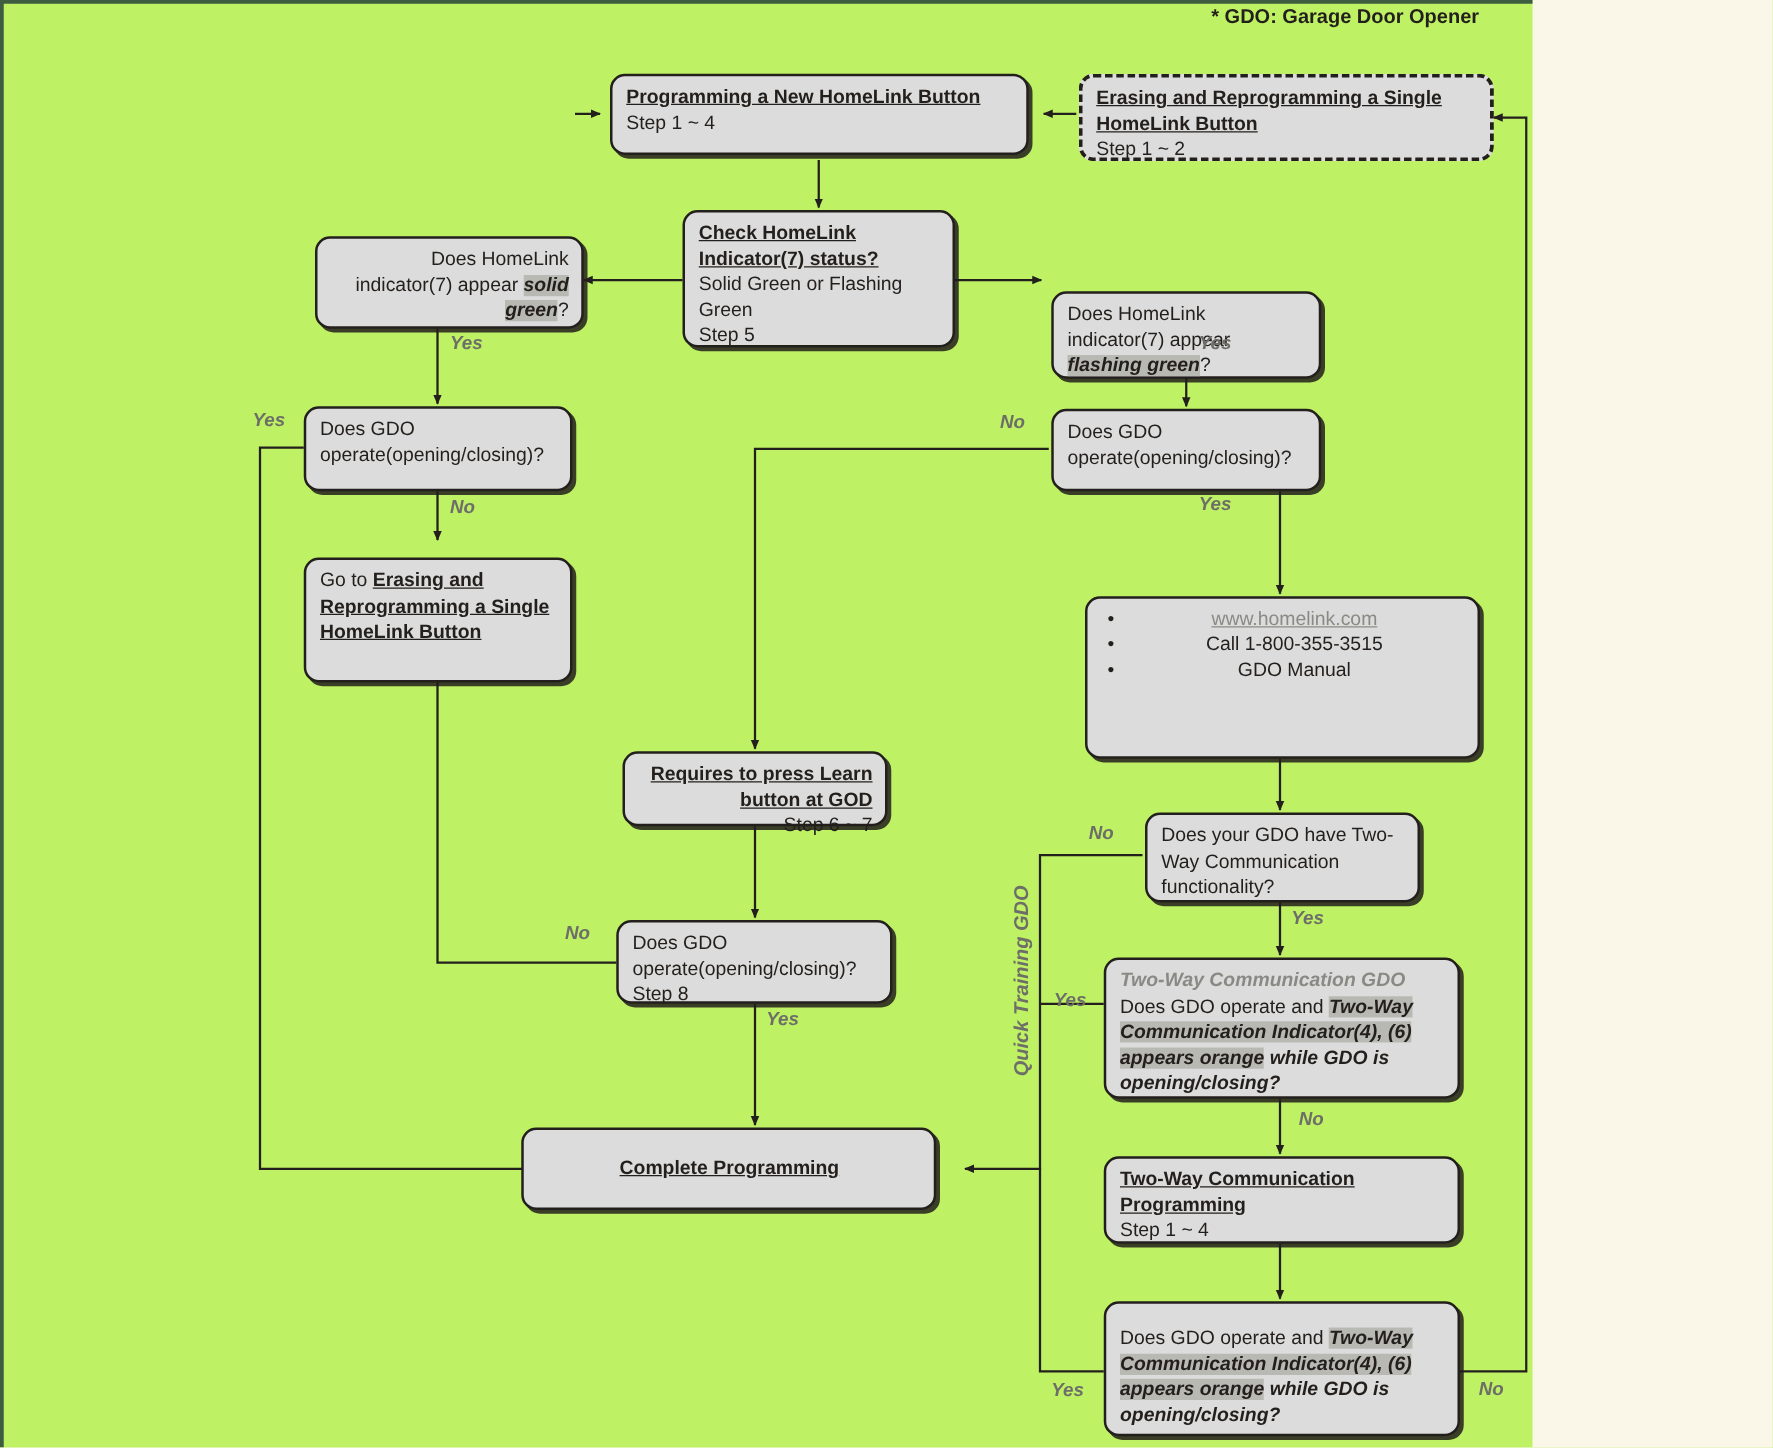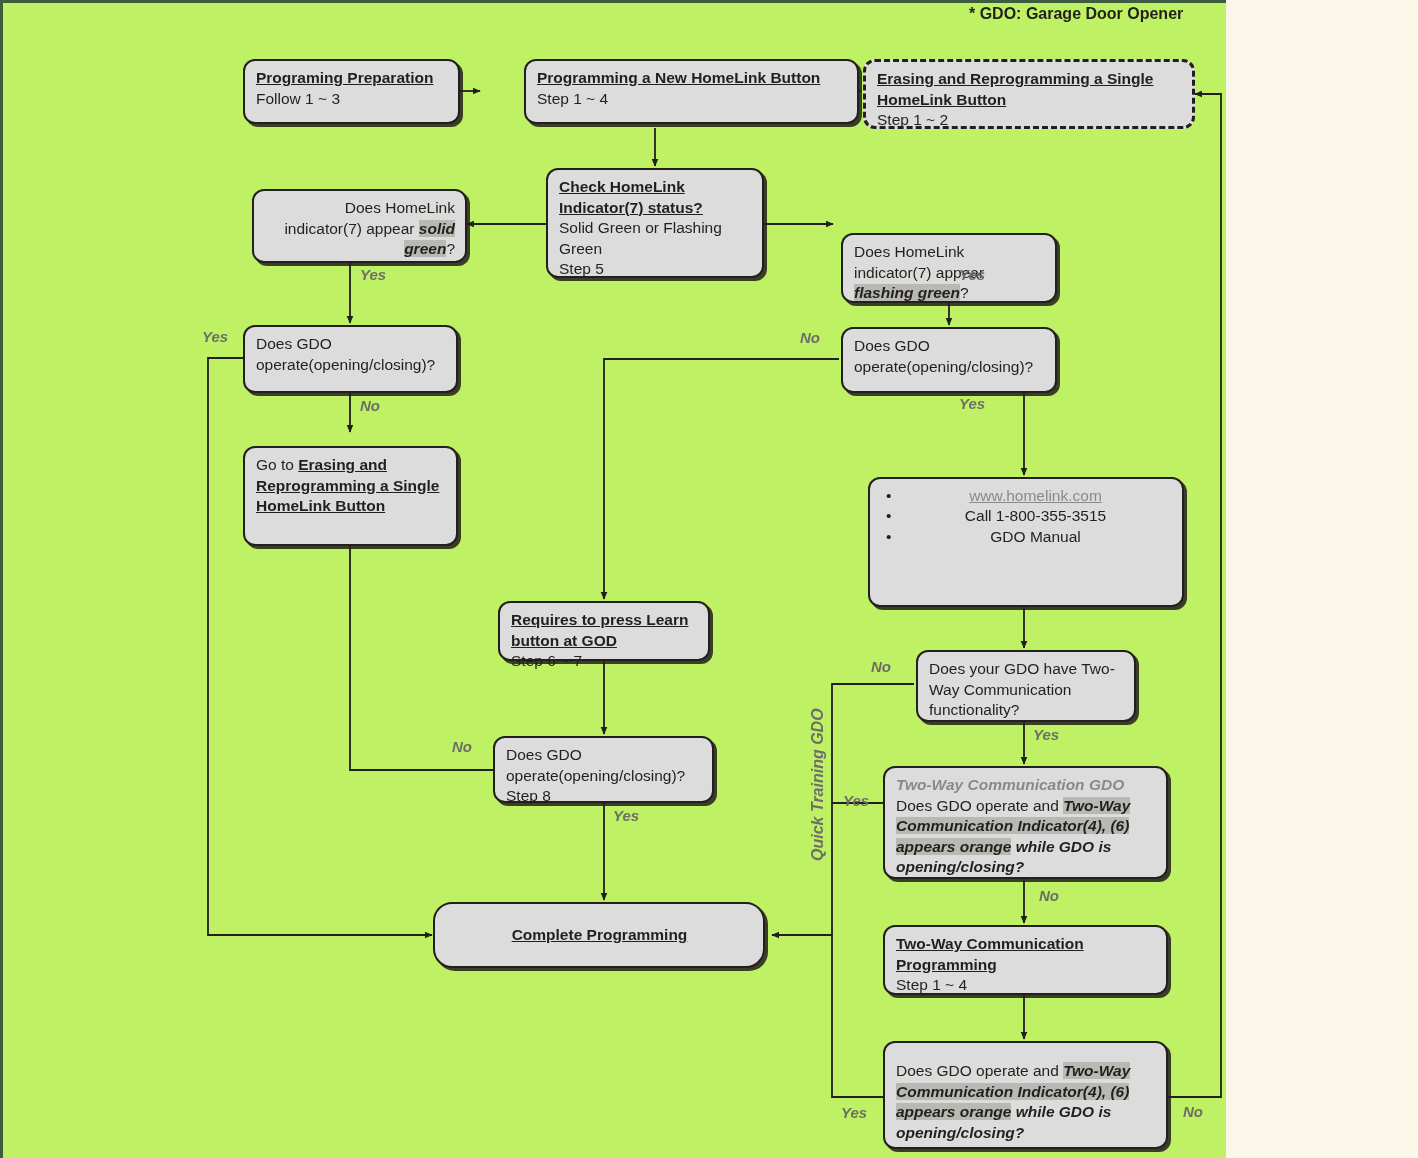--- a/index.html
+++ b/index.html
@@ -169,26 +169,22 @@
       <path d="M911,681 L829,681 L829,932 L769,932" marker-end="url(#ah)"></path>
 
       <path d="M880,800 L829,800"></path>
 
       <path d="M880,1094 L829,1094 L829,932"></path>
 
       <path d="M1164,1094 L1218,1094 L1218,91 L1192,91" marker-end="url(#ah)"></path>
     </g>
   </svg>
 
-  <div class="node" style="left:240px; top:56px; width:217px; height:65px;">
-    <span class="hd">Programing Preparation</span>
-    <span class="sub">Follow 1 ~ 3</span>
-  </div>
-
-  <div class="node" style="left:485px; top:56px; width:335px; height:65px;margin-left:36px;">
+
+  <div class="node" style="left:485px; top:56px; width:335px; height:65px;">
     <span class="hd">Programming a New HomeLink Button</span>
     <span class="sub">Step 1 ~ 4</span>
   </div>
 
   <div class="node dashed" style="left:860px; top:56px; width:332px; height:70px;">
     <span class="hd">Erasing and Reprogramming a Single HomeLink Button</span>
     <span class="sub">Step 1 ~ 2</span>
   </div>
 
   <div class="node" style="left:543px; top:165px; width:218px; height:110px;">
@@ -210,21 +206,21 @@
   </div>
 
   <div class="node" style="left:838px; top:324px; width:216px; height:66px;">
     <span>Does GDO operate(opening/closing)?</span>
   </div>
 
   <div class="node" style="left:240px; top:431px; width:215px; height:100px;margin-top:12px;">
     <span>Go to </span><span class="inlinehd">Erasing and Reprogramming a Single HomeLink Button</span>
   </div>
 
-  <div class="node" style="left:495px; top:598px; width:212px; height:60px;">
+  <div class="node" style="left:495px; top:598px; width:212px; height:60px;text-align:right;">
     <span class="hd">Requires to press Learn button at GOD</span>
     <span class="sub">Step 6 ~ 7</span>
   </div>
 
   <div class="node" style="left:490px; top:733px; width:221px; height:67px;">
     <span>Does GDO operate(opening/closing)?</span>
     <span class="sub">Step 8</span>
   </div>
 
   <div class="node" style="left:865px; top:474px; width:316px; height:130px;">
@@ -246,21 +242,21 @@
 
   <div class="node" style="left:880px; top:922px; width:285px; height:70px;">
     <span class="hd">Two-Way Communication Programming</span>
     <span class="sub">Step 1 ~ 4</span>
   </div>
 
   <div class="node" style="left:880px; top:1038px; width:285px; height:108px; padding-top:18px;">
     <span>Does GDO operate and </span><span class="hl">Two-Way Communication Indicator(4), (6) appears orange</span><span class="bi"> while GDO is opening/closing?</span>
   </div>
 
-  <div class="node ctr" style="left:430px; top:899px; width:332px; height:66px; padding-top:21px;border-radius:19px;">
+  <div class="node ctr" style="left:414px; top:899px; width:332px; height:66px; padding-top:21px;">
     <span class="hd">Complete Programming</span>
   </div>
 
   <div class="edgelbl" style="left:357px; top:263px;">Yes</div>
 
   <div class="edgelbl" style="left:956px; top:263px;">Yes</div>
 
   <div class="edgelbl" style="left:199px; top:325px;">Yes</div>
 
   <div class="edgelbl" style="left:357px; top:394px;">No</div>

